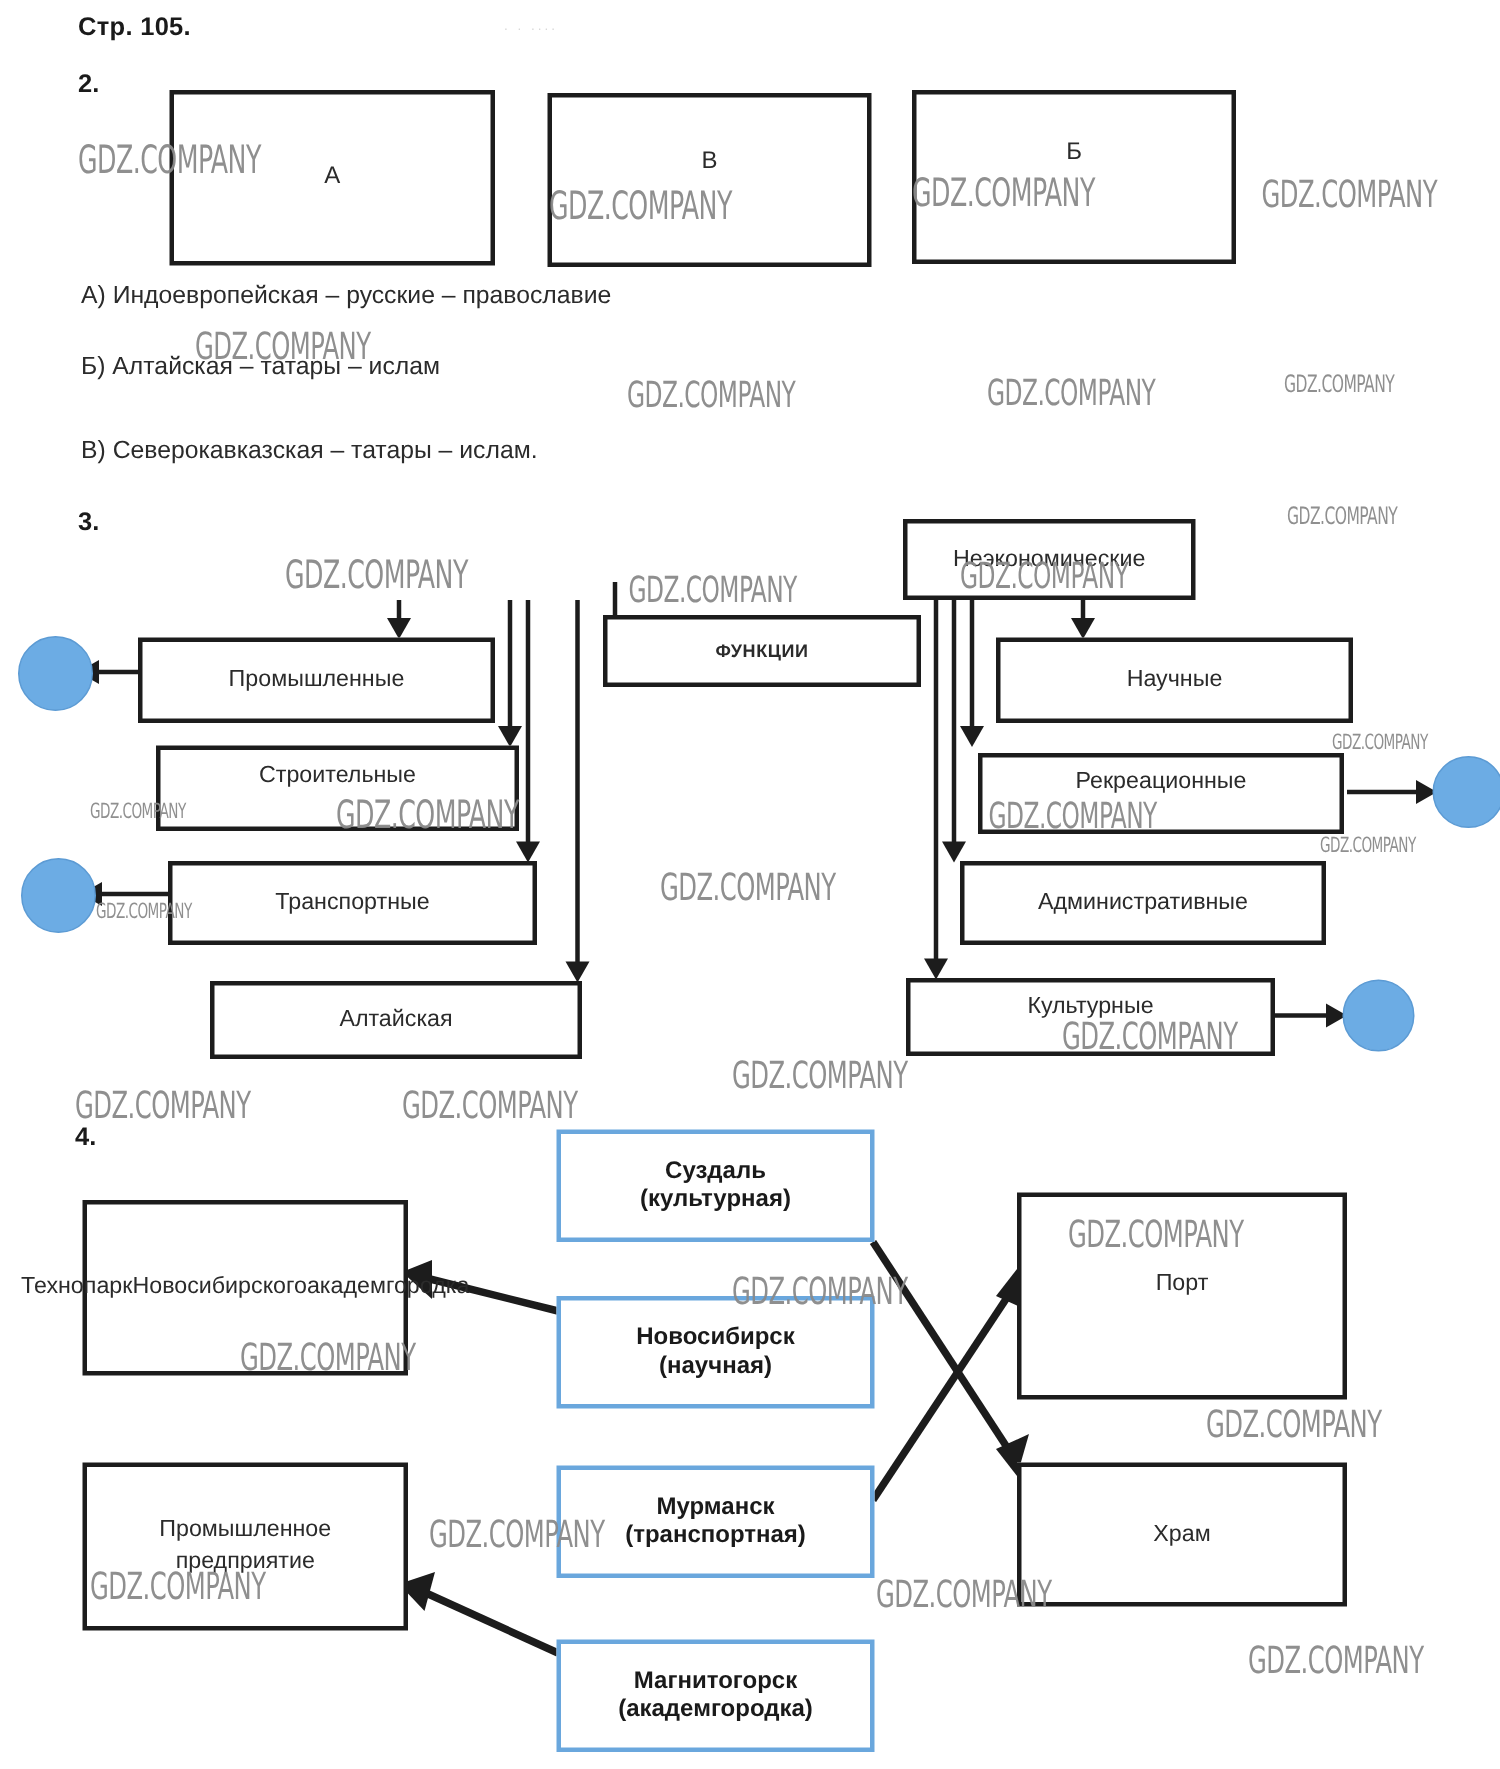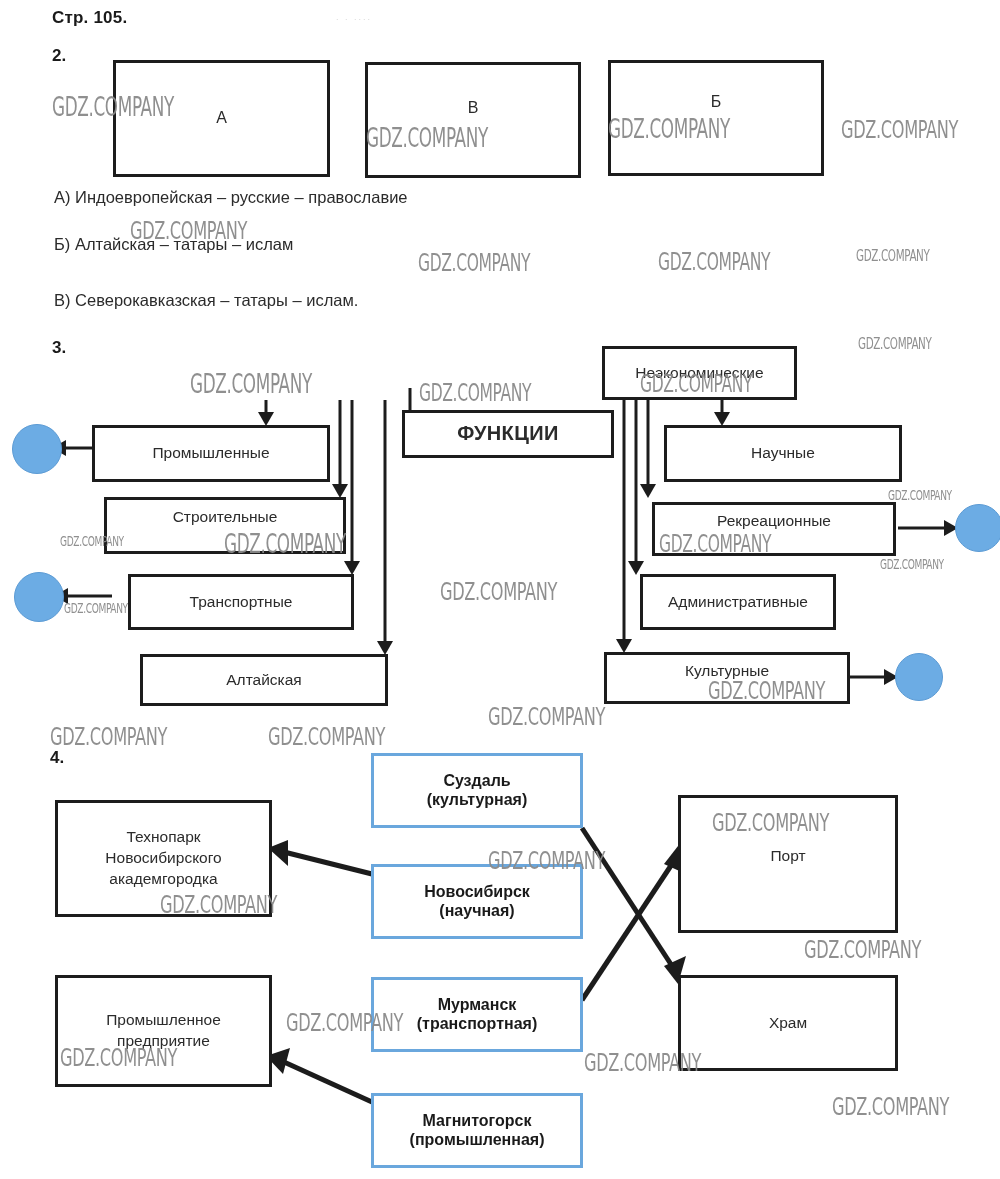--- a/index.html
+++ b/index.html
@@ -71,21 +71,21 @@
     color:#2b2b2b;
     line-height:1.18;
   }
   .box.letter{font-size:16px;}
   .box.bluebox{
     border:3px solid #6aa7dd;
     font-weight:bold;
     font-size:16px;
     color:#1a1a1a;
   }
-  .box.funcbox{font-weight:bold;font-size:20px;letter-spacing:.4px;}
+  .box.funcbox{font-weight:bold;font-size:12px;letter-spacing:.4px;}
   .box.multiline{line-height:1.35;}
 
   
   .box .lbl{display:block;}
 
   
   .circle{
     position:absolute;
     border-radius:50%;
     background:#6cace4;
@@ -161,41 +161,41 @@
     <line x1="850" y1="677" x2="886" y2="677" stroke="#1c1c1c" stroke-width="3"></line>
     <polygon points="884,669 884,685 898,677" fill="#1c1c1c"></polygon>
   </svg>
 
   <div class="box" style="left:92px;top:425px;width:238px;height:57px;">
     <span>Промышленные</span>
   </div>
   <div class="box" style="left:104px;top:497px;width:242px;height:57px;">
     <span style="position:relative;top:-8px;">Строительные</span>
   </div>
-  <div class="box" style="left:112px;top:574px;width:226px;height:56px;margin-left:16px;">
+  <div class="box" style="left:112px;top:574px;width:246px;height:56px;">
     <span>Транспортные</span>
   </div>
   <div class="box" style="left:140px;top:654px;width:248px;height:52px;">
     <span>Алтайская</span>
   </div>
 
   <div class="box funcbox" style="left:402px;top:410px;width:212px;height:48px;">
     <span>ФУНКЦИИ</span>
   </div>
 
   <div class="box" style="left:602px;top:346px;width:195px;height:54px;">
     <span>Неэкономические</span>
   </div>
   <div class="box" style="left:664px;top:425px;width:238px;height:57px;">
     <span>Научные</span>
   </div>
   <div class="box" style="left:652px;top:502px;width:244px;height:54px;">
     <span style="position:relative;top:-8px;">Рекреационные</span>
   </div>
-  <div class="box" style="left:640px;top:574px;width:196px;height:56px;text-align:center;">
+  <div class="box" style="left:640px;top:574px;width:244px;height:56px;text-align:center;">
     <span>Административные</span>
   </div>
   <div class="box" style="left:604px;top:652px;width:246px;height:52px;">
     <span style="position:relative;top:-7px;">Культурные</span>
   </div>
 
   <div class="circle" style="left:12px;top:424px;width:50px;height:50px;"></div>
   <div class="circle" style="left:14px;top:572px;width:50px;height:50px;"></div>
   <div class="circle" style="left:955px;top:504px;width:48px;height:48px;"></div>
   <div class="circle" style="left:895px;top:653px;width:48px;height:48px;"></div>
@@ -210,21 +210,21 @@
     <line x1="372" y1="1102" x2="284" y2="1062" stroke="#1c1c1c" stroke-width="5"></line>
     <polygon points="290,1048 283,1074 266,1056" fill="#1c1c1c"></polygon>
 
     <line x1="582" y1="828" x2="676" y2="972" stroke="#1c1c1c" stroke-width="5"></line>
     <polygon points="664,966 686,956 678,984" fill="#1c1c1c"></polygon>
 
     <line x1="582" y1="1000" x2="676" y2="858" stroke="#1c1c1c" stroke-width="5"></line>
     <polygon points="664,864 686,874 678,846" fill="#1c1c1c"></polygon>
   </svg>
 
-  <div class="box multiline" style="left:55px;top:800px;width:217px;height:117px;flex-direction:column;">
+  <div class="box multiline" style="left:55px;top:800px;width:217px;height:117px;flex-direction:row;">
     <span class="lbl">Технопарк</span>
     <span class="lbl">Новосибирского</span>
     <span class="lbl">академгородка</span>
   </div>
 
   <div class="box multiline" style="left:55px;top:975px;width:217px;height:112px;flex-direction:column;">
     <span class="lbl">Промышленное</span>
     <span class="lbl">предприятие</span>
   </div>
 
@@ -238,21 +238,21 @@
     <span class="lbl">(транспортная)</span>
   </div>
 
   <div class="box bluebox" style="left:371px;top:864px;width:212px;height:75px;flex-direction:column;">
     <span class="lbl">Новосибирск</span>
     <span class="lbl">(научная)</span>
   </div>
 
   <div class="box bluebox" style="left:371px;top:1093px;width:212px;height:75px;flex-direction:column;">
     <span class="lbl">Магнитогорск</span>
-    <span class="lbl">(промышленная)</span>
+    <span class="lbl">(академгородка)</span>
   </div>
 
   <div class="box" style="left:678px;top:795px;width:220px;height:138px;">
     <span style="position:relative;top:-8px;">Порт</span>
   </div>
   <div class="box" style="left:678px;top:975px;width:220px;height:96px;">
     <span>Храм</span>
   </div>
 
   <div class="wm" style="left:52px;top:92px;font-size:26px;">GDZ.COMPANY</div>

